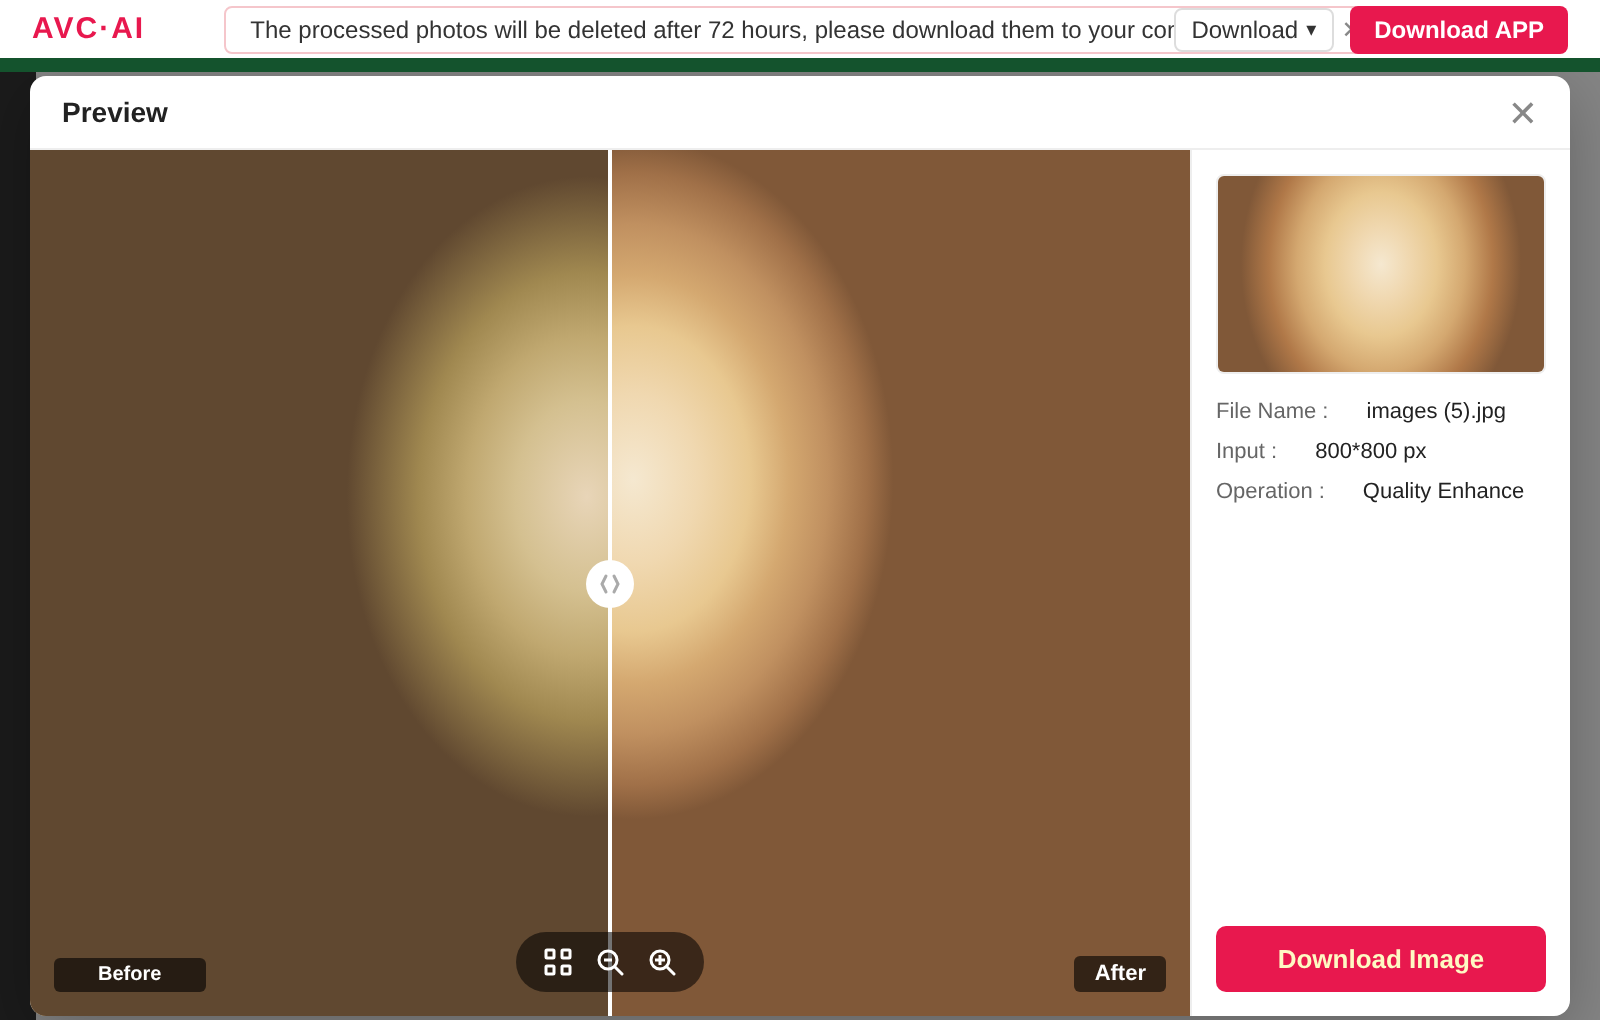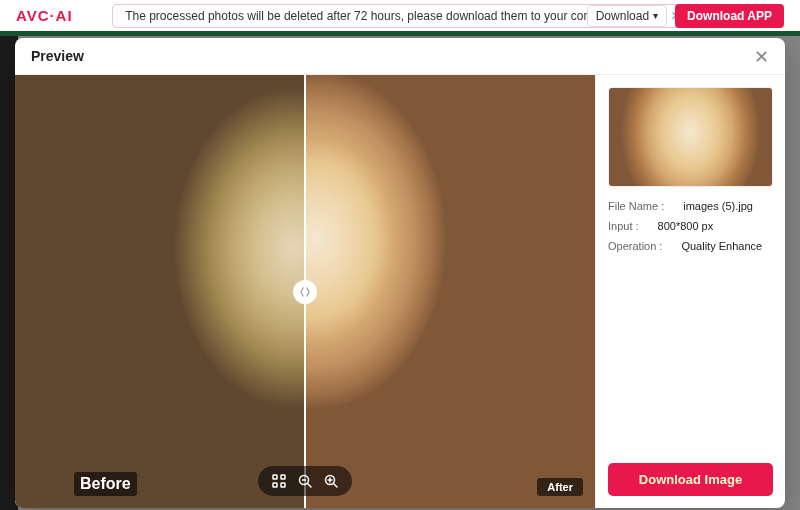--- a/index.html
+++ b/index.html
@@ -12,21 +12,21 @@
     }
 
     
     .topbar {
       position: relative;
       height: 36px;
       background: #fff;
       display: flex;
       align-items: center;
       justify-content: center;
-      border-bottom: 5px solid #14532d;
+      border-bottom: 7px solid #14532d;
       z-index: 100;
     }
     .topbar-logo {
       position: absolute;
       left: 16px;
       display: flex;
       align-items: center;
       gap: 4px;
     }
     .logo-text {
@@ -245,26 +245,25 @@
       justify-content: center;
     }
 
     
     .before-label {
       position: absolute;
       left: 12px;
       bottom: 12px;
       background: rgba(0,0,0,0.6);
       color: #fff;
-      font-size: 16px;
+      font-size: 10px;
       font-weight: 600;
-      padding: 3px 6px;
+      padding: 3px 22px;
       border-radius: 3px;
       z-index: 20;
-      margin-left: 47px;
     }
     .after-label {
       position: absolute;
       right: 12px;
       bottom: 12px;
       background: rgba(0,0,0,0.6);
       color: #fff;
       font-size: 11px;
       font-weight: 600;
       padding: 3px 10px;

